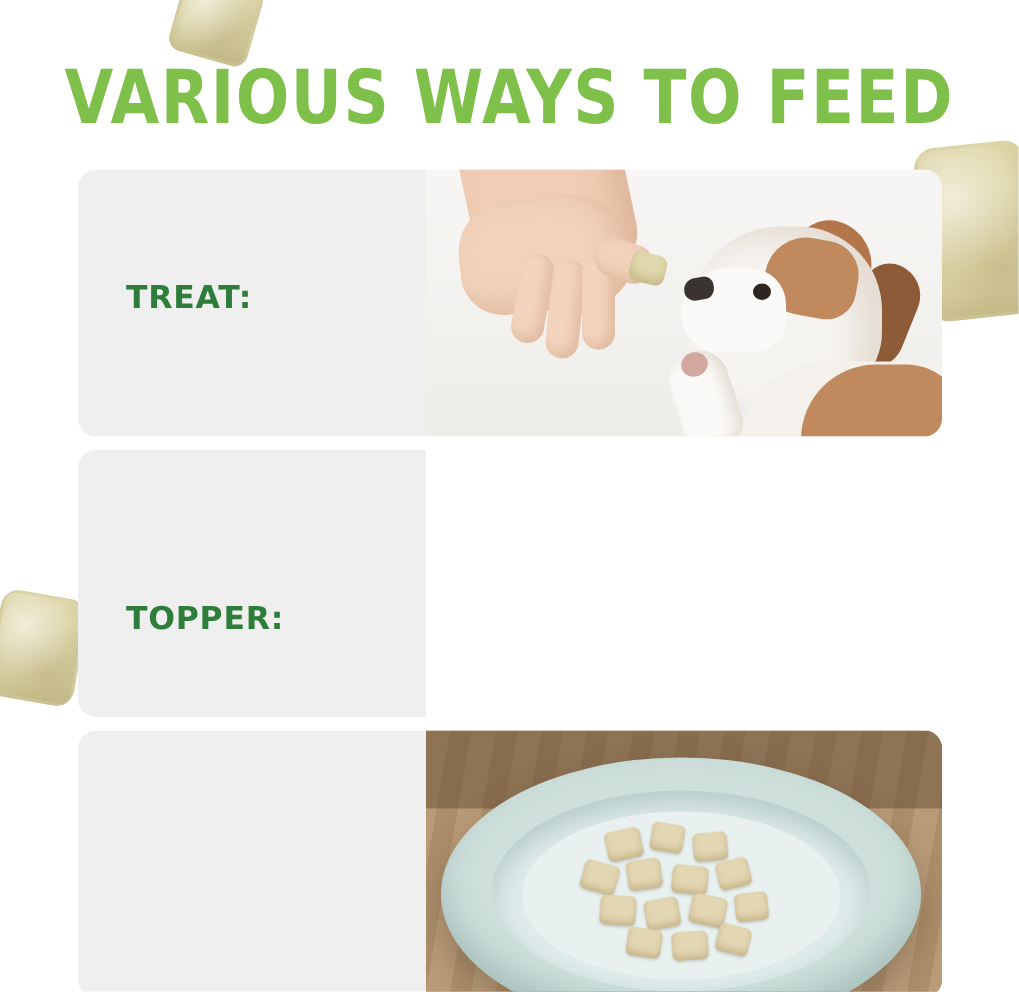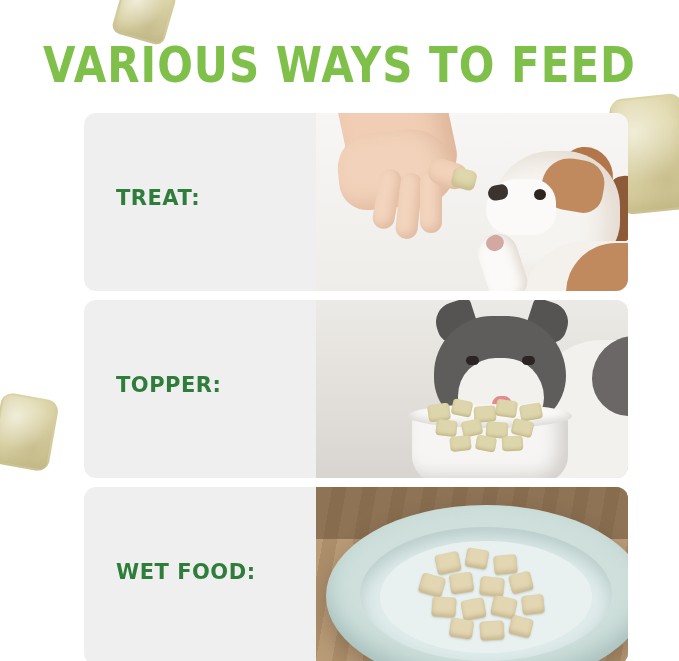--- a/index.html
+++ b/index.html
@@ -76,34 +76,33 @@
   .row {
     position: absolute;
     left: 52px;
     width: 576px;
     height: 178px;
     display: flex;
     border-radius: 12px;
     overflow: hidden;
   }
   .row-1 { top: 113px; }
-  .row-2 { top: 300px; }
+  .row-2 { top: 300px; flex-direction: column; }
   .row-3 { top: 487px; }
 
   .label-panel {
     width: 232px;
     flex: 0 0 232px;
     background: #efeff0;
     border-radius: 12px 0 0 12px;
     padding: 0 0 0 32px;
     display: flex;
     flex-direction: column;
     justify-content: center;
     box-sizing: border-box;
-    margin-left: 32px;
   }
   .label-title {
     font-family: "DejaVu Sans", sans-serif;
     font-weight: 700;
     font-size: 21px;
     color: #2f7d3a;
     letter-spacing: 0.5px;
     margin-bottom: 8px;
     text-transform: uppercase;
   }
@@ -455,21 +454,20 @@
     <div class="kibble" style="left:170px;top:122px;width:22px;height:16px;transform:rotate(4deg)"></div>
     <div class="kibble" style="left:196px;top:120px;width:21px;height:16px;transform:rotate(14deg)"></div>
     <div class="kibble" style="left:134px;top:136px;width:21px;height:15px;transform:rotate(-6deg)"></div>
     <div class="kibble" style="left:160px;top:136px;width:20px;height:15px;transform:rotate(10deg)"></div>
     <div class="kibble" style="left:186px;top:136px;width:21px;height:15px;transform:rotate(-3deg)"></div>
   </div>
 </div>
 
 <div class="row row-3">
   <div class="label-panel">
-    <div class="label-title">WET FOOD:</div>
   </div>
   <div class="photo p3">
     <div class="table"></div>
     <div class="table-dark"></div>
     <div class="bowl-outer"></div>
     <div class="bowl-inner"></div>
     <div class="water"></div>
     <div class="chunk" style="left:120px;top:66px;width:24px;height:20px;transform:rotate(-12deg)"></div>
     <div class="chunk" style="left:150px;top:62px;width:22px;height:19px;transform:rotate(10deg)"></div>
     <div class="chunk" style="left:178px;top:68px;width:23px;height:19px;transform:rotate(-5deg)"></div>

